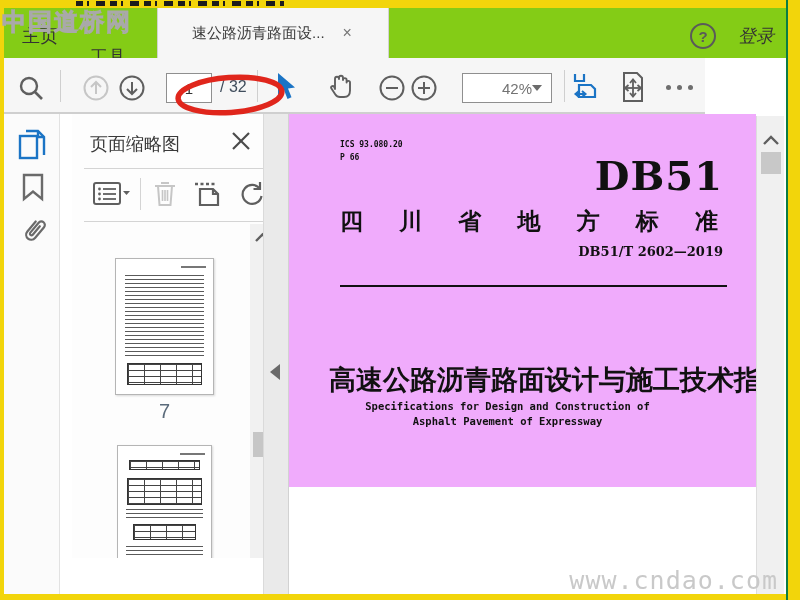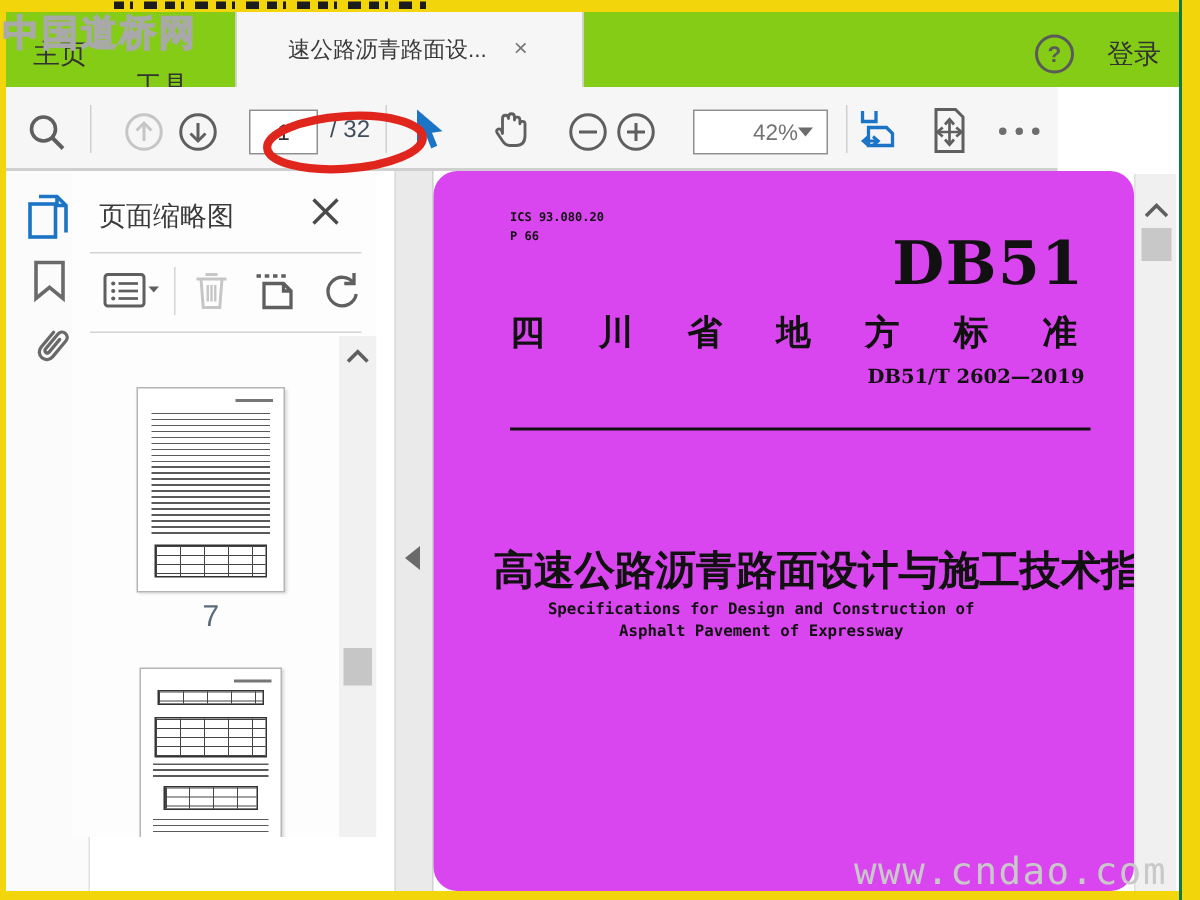--- a/index.html
+++ b/index.html
@@ -27,21 +27,21 @@
   .tab-home  { position:absolute; left:10px; top:12px; font-size:18px; color:#333; padding:4px 8px; cursor:default; }
   .tab-tools { position:absolute; left:78px; top:12px; font-size:18px; color:#333; padding:4px 8px;margin-top:21px; }
   .doc-tab { position:absolute; left:153px; top:0; width:232px; height:50px; background:#f6f6f6;
              border-left:1px solid #d2d2d2; border-right:1px solid #d2d2d2;
              display:flex; align-items:center; justify-content:center; gap:16px; }
   .doc-tab-label { font-size:15px; color:#3a3a3a; }
   .doc-tab-close { font-size:16px; color:#777; line-height:1; padding:0 2px; }
   .help-btn { position:absolute; left:686px; top:15px; width:26px; height:26px; border:2px solid #5a5a5a;
               border-radius:50%; display:flex; align-items:center; justify-content:center;
               font-size:15px; font-weight:bold; color:#5a5a5a; }
-  .login-btn { position:absolute; left:728px; top:14px; font-size:18px; color:#333; padding:2px 6px; }
+  .login-btn { position:absolute; left:728px; top:14px; font-size:18px; color:#333; padding:2px 6px;font-style:italic; }
 
   
   .toolbar { position:absolute; left:4px; top:58px; width:701px; height:56px; background:#f6f6f6;
              border-bottom:2px solid #cfcfcf; }
   .tb { position:absolute; display:flex; align-items:center; justify-content:center; }
   .vdiv { position:absolute; top:12px; width:1px; height:32px; background:#cfcfcf; }
   .pagebox { position:absolute; left:162px; top:15px; width:46px; height:30px; background:#fff;
              border:1px solid #8f8f8f; text-align:center; font-size:15px; color:#333;
              font-family:"Liberation Sans", sans-serif; }
   .pagecount { position:absolute; left:216px; top:20px; font-size:16px; color:#3f4d5c; }
@@ -55,21 +55,21 @@
 
   
   .annotation { position:absolute; left:172px; top:70px; z-index:30; pointer-events:none; }
 
   
   .iconstrip { position:absolute; left:4px; top:114px; width:56px; height:480px; background:#fbfbfb;
                border-right:1px solid #e2e2e2; }
   .strip-ic { position:absolute; left:13px; }
 
   
-  .panel { position:absolute; left:48px; top:114px; width:203px; height:444px; background:#fdfdfd; overflow:hidden; }
+  .panel { position:absolute; left:72px; top:114px; width:203px; height:444px; background:#fdfdfd; overflow:hidden; }
   .panel-title { position:absolute; left:18px; top:18px; font-size:18px; color:#3a3a3a; }
   .panel-close { position:absolute; left:158px; top:16px; }
   .panel-sep1 { position:absolute; left:12px; top:54px; width:181px; height:1px; background:#d4d4d4; }
   .panel-toolbar { position:absolute; left:0; top:58px; width:203px; height:46px; }
   .panel-sep2 { position:absolute; left:12px; top:107px; width:181px; height:1px; background:#d4d4d4; }
 
   .thumb-area { position:absolute; left:0; top:110px; width:178px; height:370px; overflow:hidden; }
   .thumb { position:absolute; background:#fff; border:1px solid #b5b5b5; box-shadow:1px 1px 2px rgba(0,0,0,.15); }
   .thumb1 { left:43px; top:34px; width:99px; height:137px; }
   .thumb2 { left:45px; top:221px; width:95px; height:137px; }
@@ -88,21 +88,21 @@
   .tscroll-thumb { position:absolute; left:3px; top:208px; width:19px; height:25px; background:#c6c6c6; }
 
   
   .splitter { position:absolute; left:263px; top:114px; width:26px; height:480px; background:#eaeaea;
               border-left:1px solid #dadada; border-right:1px solid #d2d2d2; }
   .collapse-arrow { position:absolute; left:6px; top:250px; width:0; height:0;
                     border-top:8px solid transparent; border-bottom:8px solid transparent;
                     border-right:10px solid #6a6a6a; }
 
   
-  .main { position:absolute; left:289px; top:114px; width:467px; height:480px; background:#d946ef; overflow:hidden;border-radius:16px; }
+  .main { position:absolute; left:289px; top:114px; width:467px; height:373px; background:#f0abfc; overflow:hidden; }
   .pdf { position:absolute; left:0; top:0; width:467px; height:480px; color:#111; }
   .ics   { position:absolute; left:51px; top:24px; font-family:"DejaVu Sans Mono", monospace;
            font-size:8px; font-weight:bold; line-height:13px; white-space:pre; }
   .db51  { position:absolute; right:33px; top:38px; font-family:"DejaVu Serif", serif;
            font-size:40px; font-weight:bold; letter-spacing:1px; }
   .stdname { position:absolute; left:51px; right:38px; top:92px; display:flex; justify-content:space-between;
              font-size:23px; font-weight:bold; font-family:"DejaVu Serif", serif; }
   .stdnum { position:absolute; right:33px; top:130px; font-size:13px; font-weight:bold;
             font-family:"DejaVu Serif", serif; }
   .rule { position:absolute; left:51px; right:29px; top:171px; height:2px; background:#111; }

